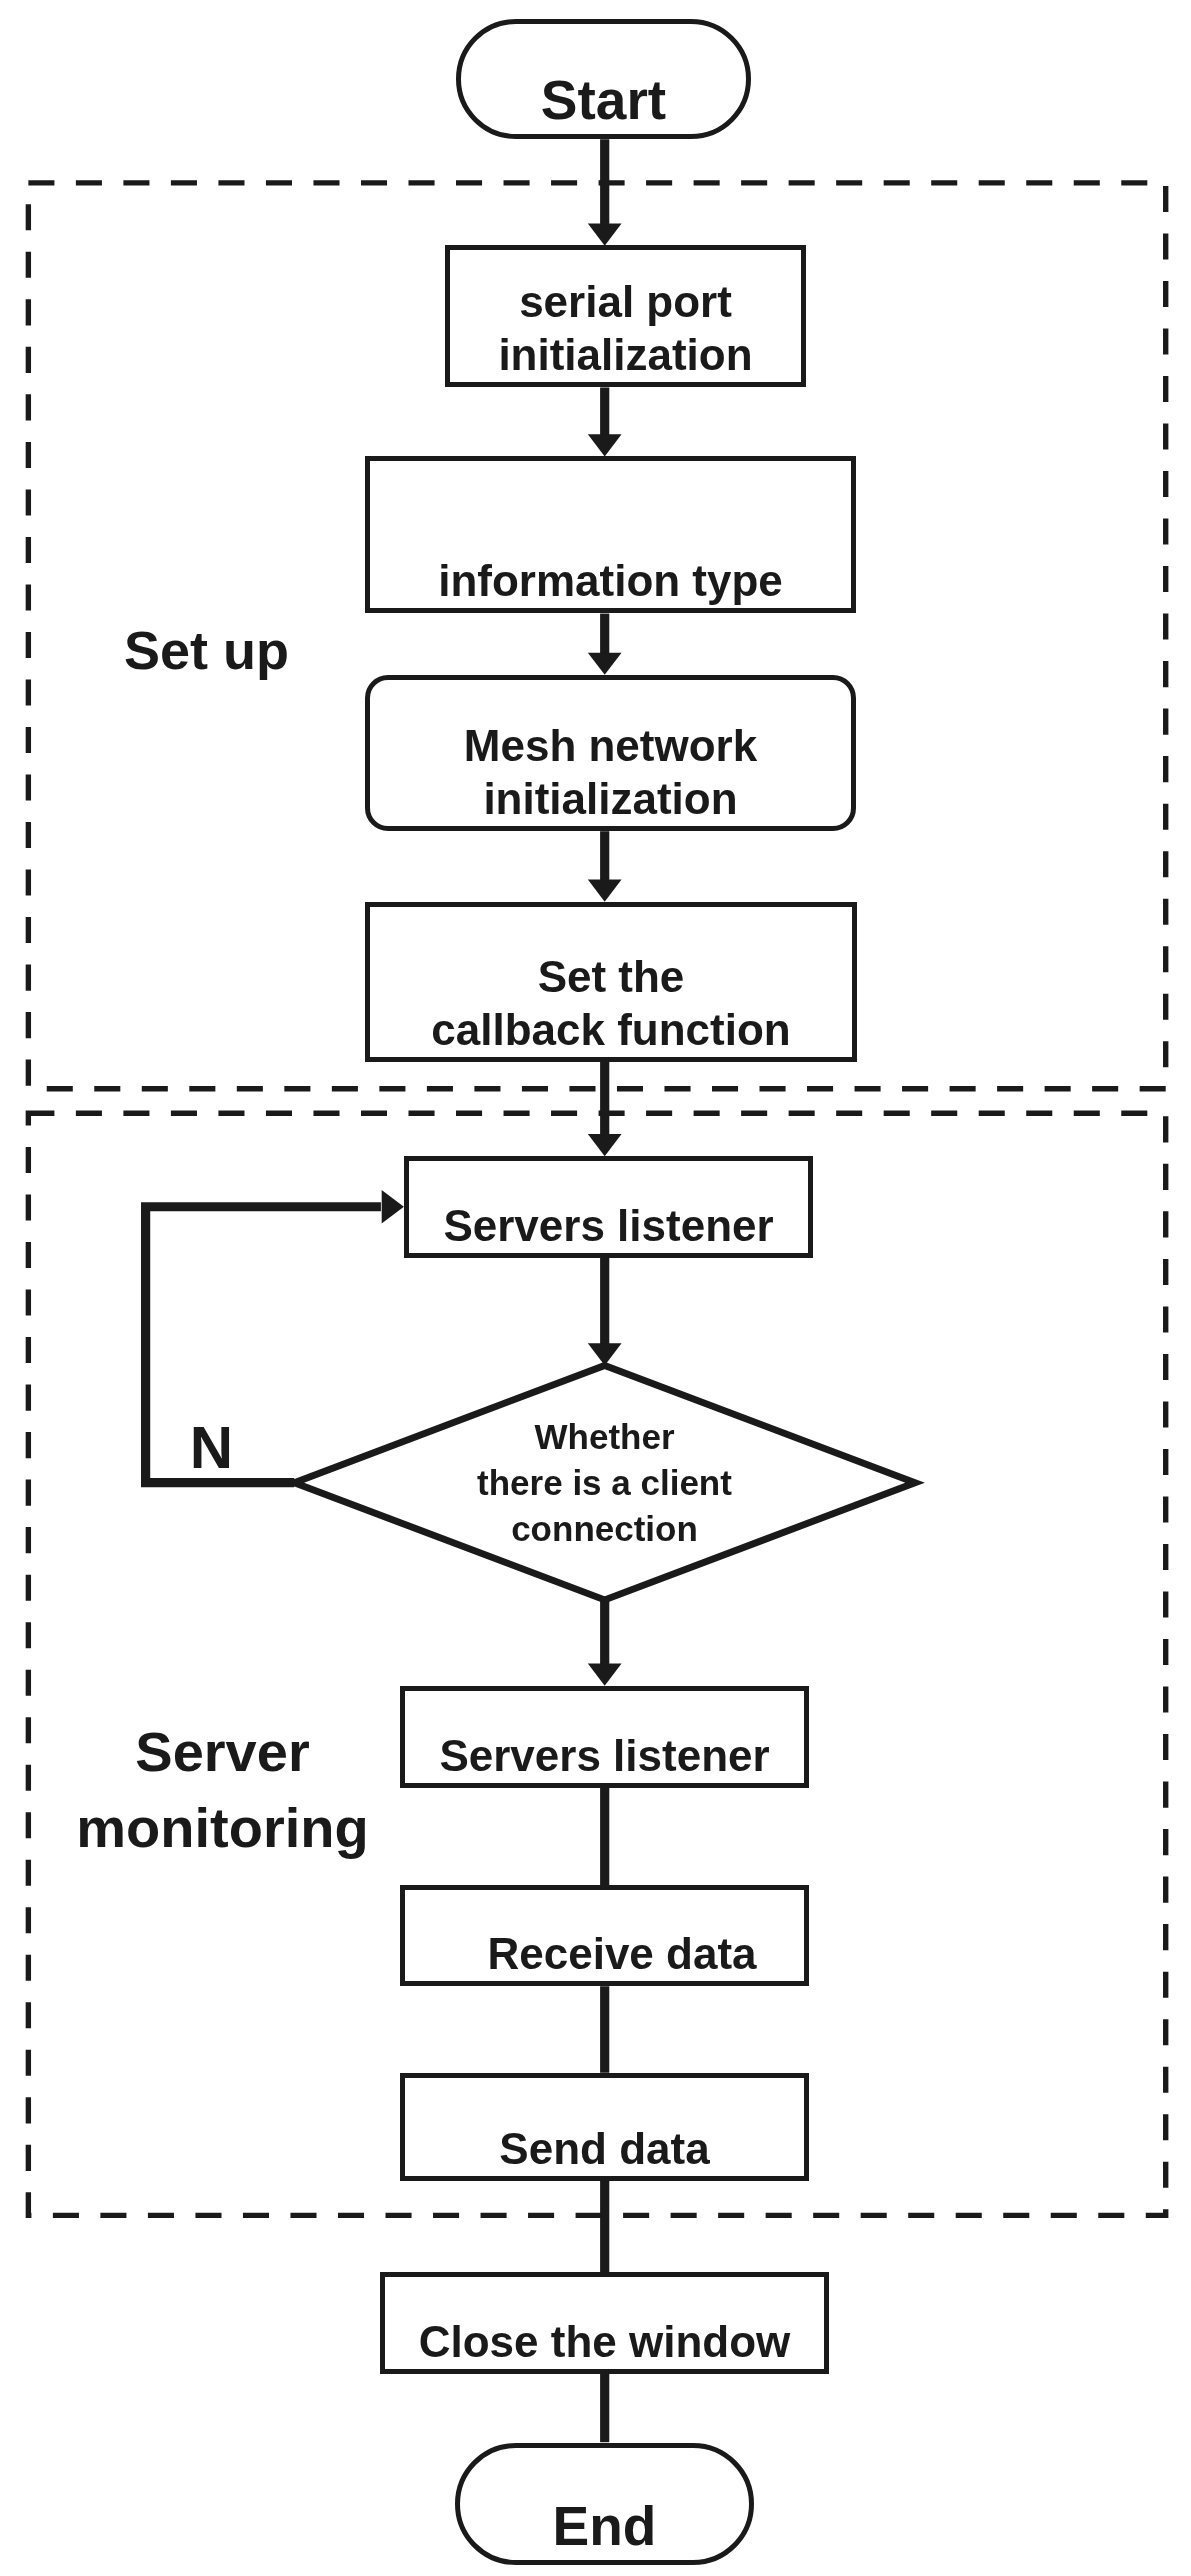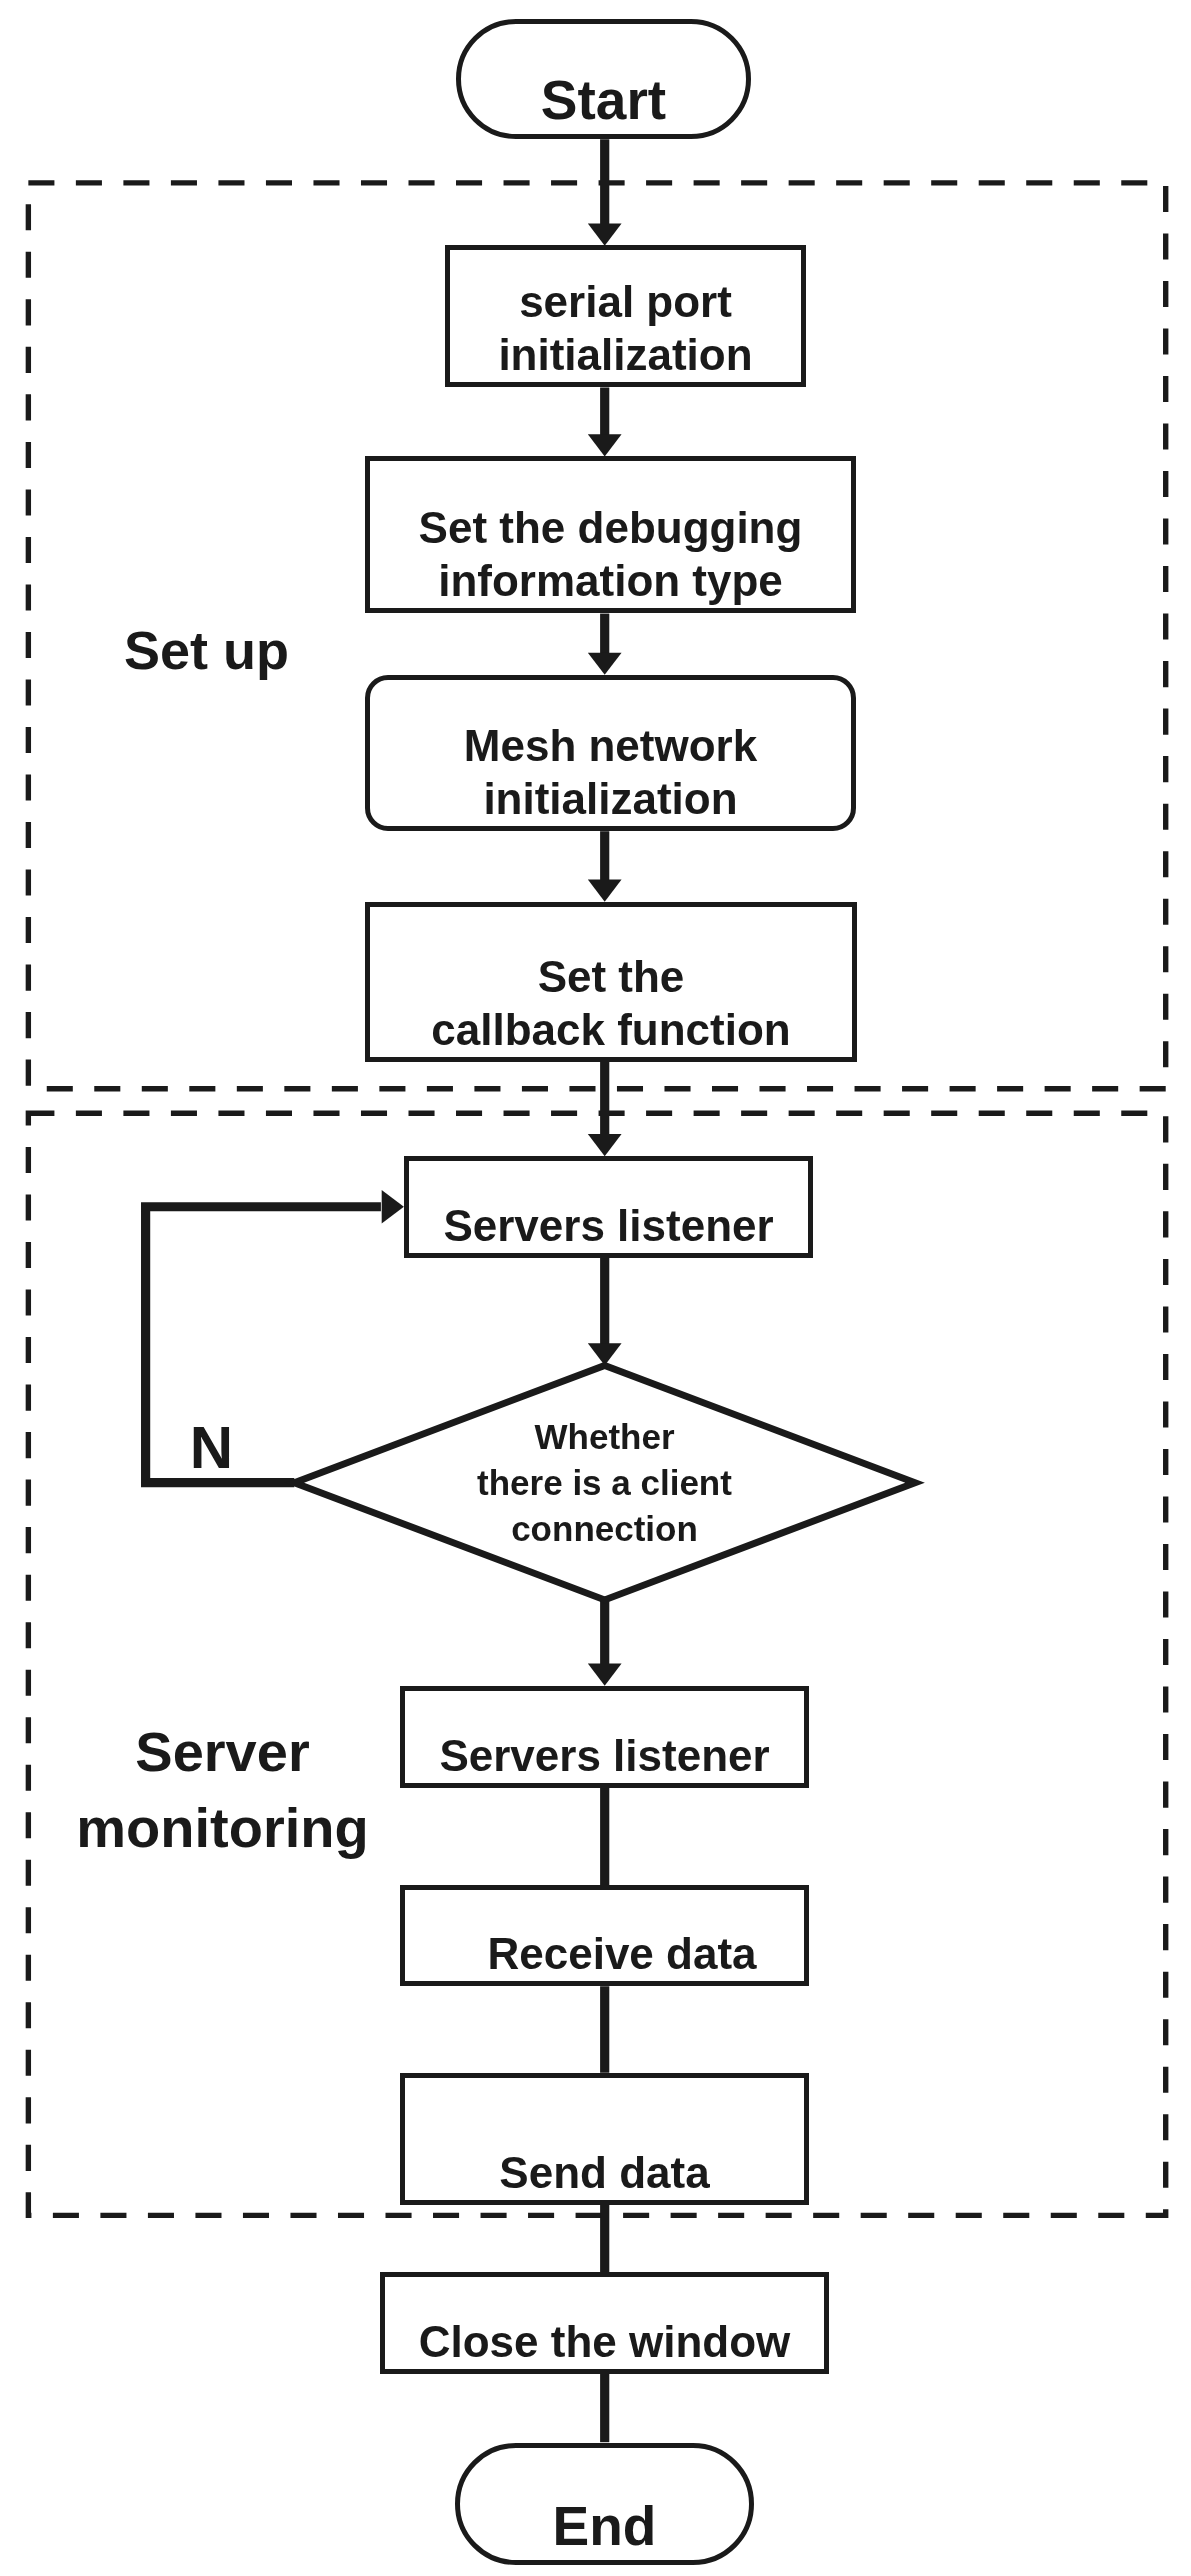--- a/index.html
+++ b/index.html
@@ -69,21 +69,20 @@
 <div class="node terminator" style="left:456px;top:19px;width:295px;height:120px;">
   <span class="lbl-line">Start</span>
 </div>
 
 <div class="node process" style="left:425px;top:245px;width:361px;height:142px;margin-left:20px;">
   <span class="lbl-line">serial port</span>
   <span class="lbl-line">initialization</span>
 </div>
 
 <div class="node process" style="left:365px;top:456px;width:491px;height:157px;">
-  <span class="lbl-line">Set the debugging</span>
   <span class="lbl-line">information type</span>
 </div>
 
 <div class="node process" style="left:365px;top:675px;width:491px;height:156px;border-radius:23px;">
   <span class="lbl-line">Mesh network</span>
   <span class="lbl-line">initialization</span>
 </div>
 
 <div class="node process" style="left:365px;top:902px;width:492px;height:160px;">
   <span class="lbl-line">Set the</span>
@@ -101,21 +100,21 @@
 </div>
 
 <div class="node process" style="left:400px;top:1686px;width:409px;height:102px;">
   <span class="lbl-line">Servers listener</span>
 </div>
 
 <div class="node process" style="left:400px;top:1885px;width:409px;height:101px;padding-left:35px;">
   <span class="lbl-line">Receive data</span>
 </div>
 
-<div class="node process" style="left:400px;top:2073px;width:409px;height:132px;">
+<div class="node process" style="left:400px;top:2073px;width:409px;height:108px;">
   <span class="lbl-line">Send data</span>
 </div>
 
 <div class="node process" style="left:380px;top:2272px;width:449px;height:102px;">
   <span class="lbl-line">Close the window</span>
 </div>
 
 <div class="node terminator" style="left:455px;top:2443px;width:299px;height:122px;">
   <span class="lbl-line">End</span>
 </div>

